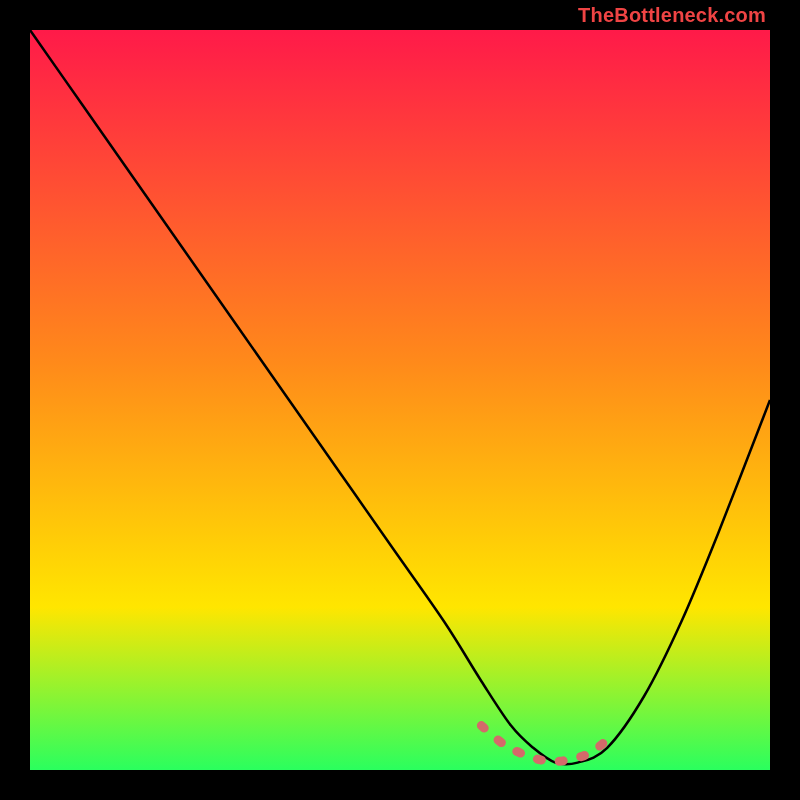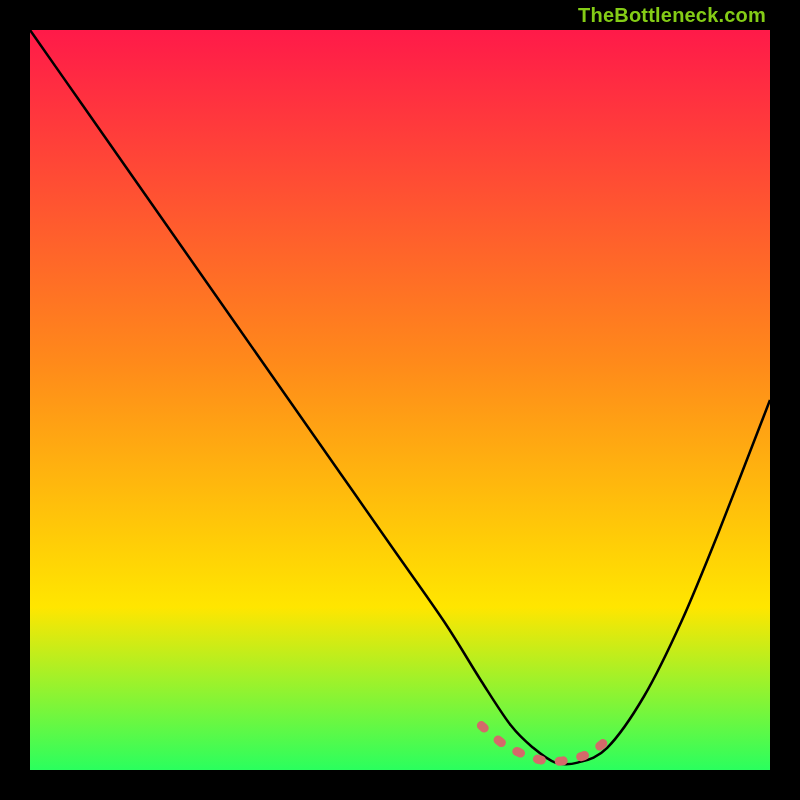--- a/index.html
+++ b/index.html
@@ -1,17 +1,17 @@
 <!DOCTYPE html>
 <html><head>
 <meta charset="utf-8">
 <style>
   html,body{margin:0;padding:0;width:800px;height:800px;background:#000;overflow:hidden;}
   .frame{position:absolute;left:30px;top:30px;width:740px;height:740px;}
-  .watermark{position:absolute;top:4px;right:34px;color:#84cc16;font:700 20px Arial,Helvetica,sans-serif;letter-spacing:0.2px;}
+  .watermark{position:absolute;top:4px;right:34px;color:#ef4444;font:700 20px Arial,Helvetica,sans-serif;letter-spacing:0.2px;}
   svg{display:block;}
 </style>
 </head>
 <body>
 
 <div class="watermark">TheBottleneck.com</div>
 
 <div class="frame">
 <svg width="740" height="740" viewBox="0 0 740 740">
   <defs>

